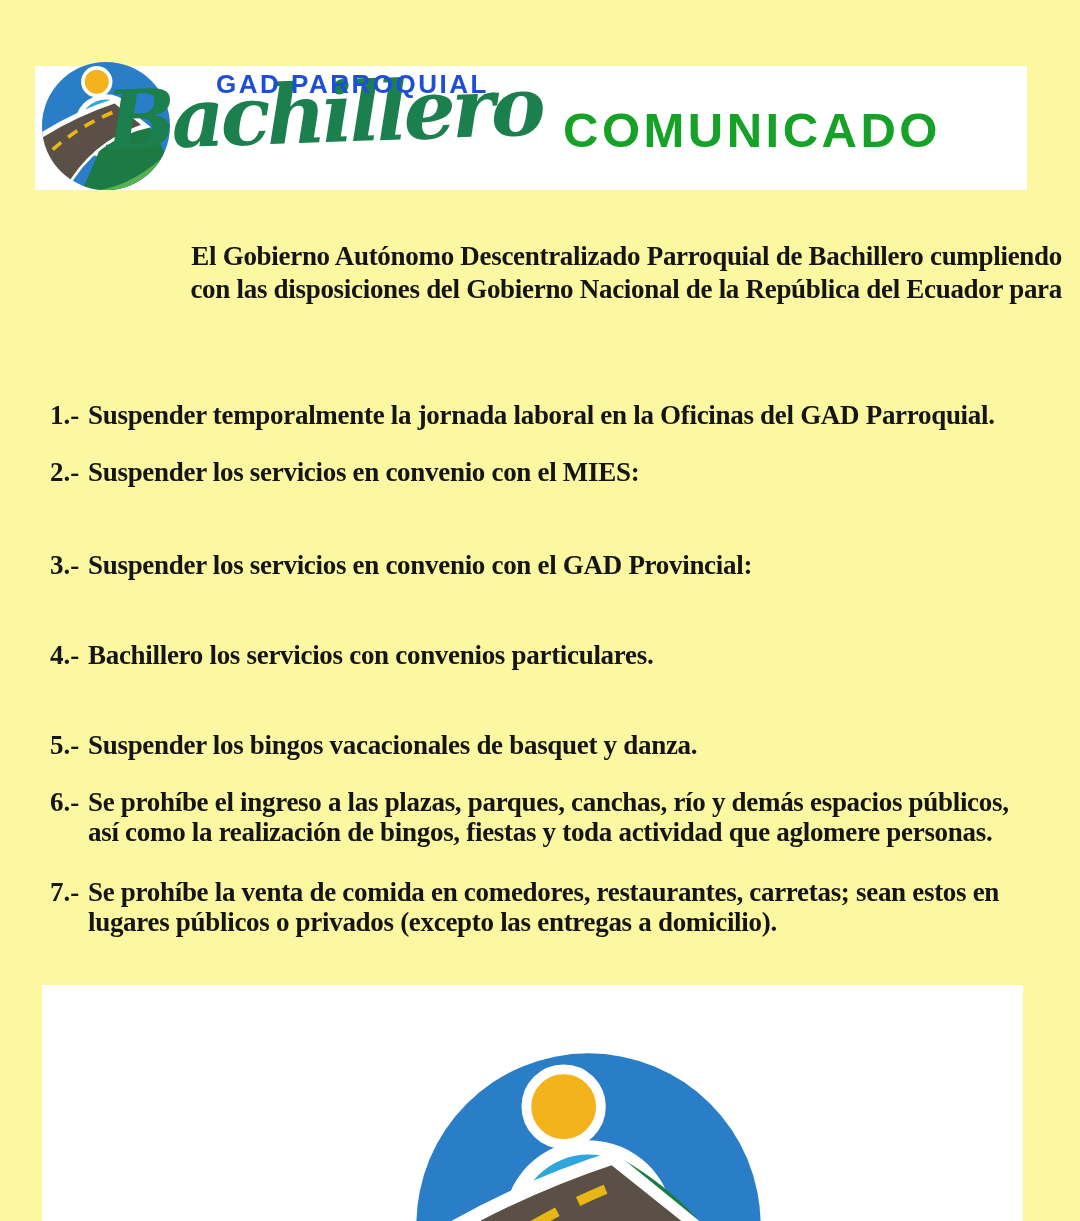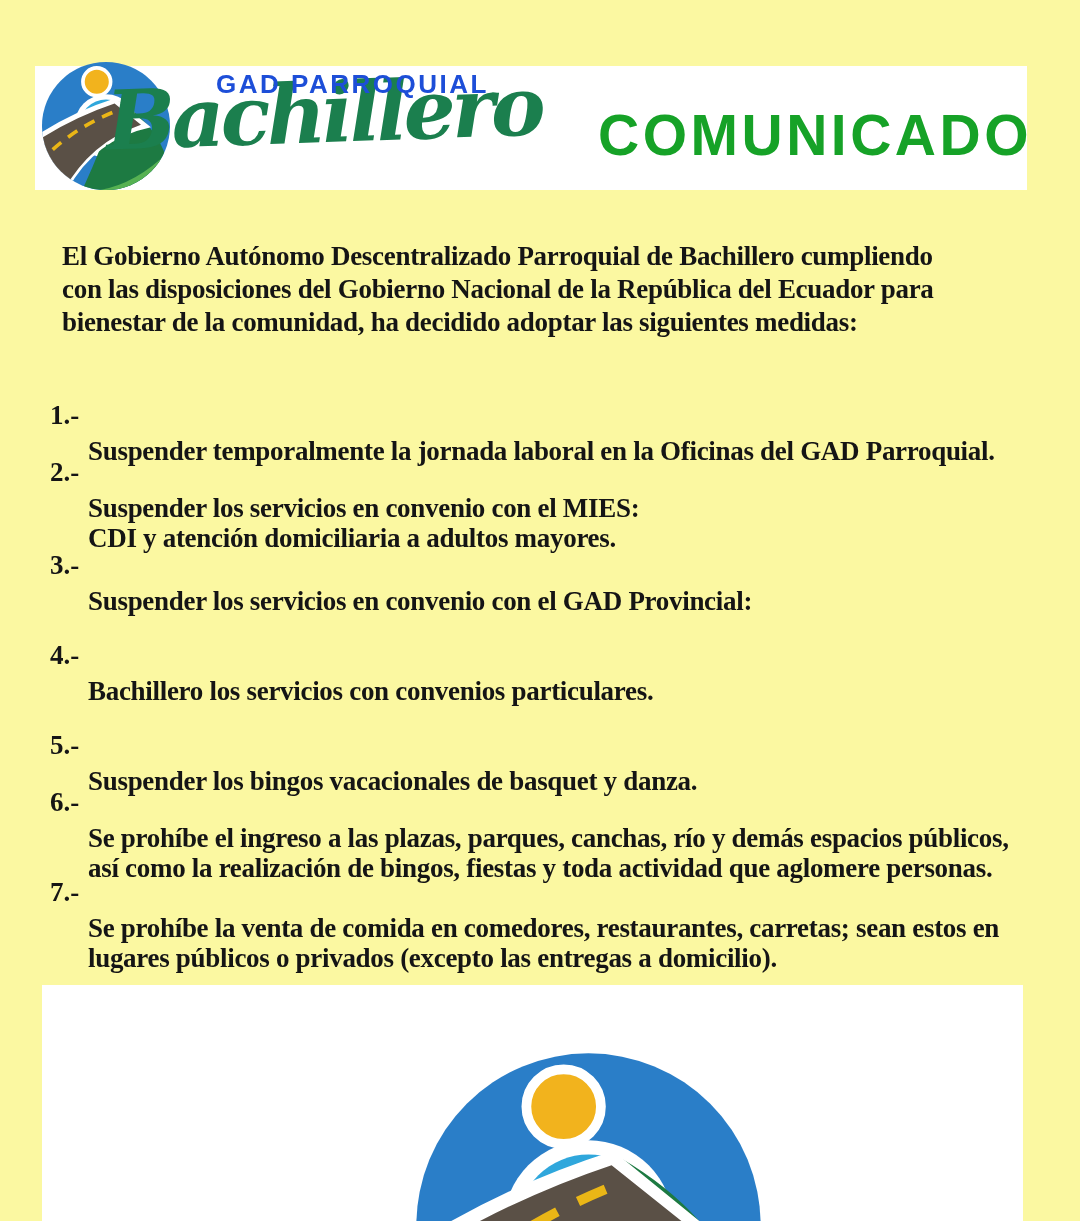--- a/index.html
+++ b/index.html
@@ -28,39 +28,39 @@
   .script-wordmark{
     position:absolute;left:106px;top:72px;
     font-family:"DejaVu Serif", serif;
     font-style:italic;font-weight:bold;
     font-size:82px;line-height:1;
     letter-spacing:-4px;
     color:#1b7f4e;white-space:nowrap;
     transform:rotate(-2deg);
   }
   .comunicado-title{
-    position:absolute;left:598px;top:102px;
+    position:absolute;left:563px;top:102px;
     font-family:"Liberation Sans", sans-serif;
-    font-weight:bold;font-size:57px;letter-spacing:3.5px;
+    font-weight:bold;font-size:49px;letter-spacing:3.5px;
     color:#16a227;white-space:nowrap;
   }
   
   .intro{
     position:absolute;left:62px;top:240px;width:1000px;
     font-weight:bold;font-size:27px;color:#151515;
   }
-  .intro .iline{line-height:33px;white-space:nowrap;letter-spacing:-0.3px;}
+  .intro .iline{line-height:33px;white-space:nowrap;letter-spacing:-0.3px;text-align:right;}
   
   .item{
     position:absolute;left:50px;width:1010px;
     display:flex;align-items:flex-start;
     font-weight:bold;font-size:27px;color:#151515;
   }
   .item .num{flex:0 0 38px;line-height:30px;}
-  .item .itext{flex:1;margin-top:36px;}
+  .item .itext{flex:1;}
   .item .itext div{line-height:30px;white-space:nowrap;letter-spacing:-0.3px;}
   
   .bottom-box{
     position:absolute;left:42px;top:985px;width:981px;height:236px;
     background:#ffffff;overflow:hidden;
   }
   .emblem-lg{
     position:absolute;left:369px;top:63px;width:355px;height:355px;
   }
   .hidden-defs{position:absolute;width:0;height:0;}
@@ -100,35 +100,33 @@
 
   <div class="script-wordmark">Bachillero</div>
 
   <div class="gad-label">GAD PARROQUIAL</div>
 
   <div class="comunicado-title">COMUNICADO</div>
 
   <div class="intro">
     <div class="iline">El Gobierno Autónomo Descentralizado Parroquial de Bachillero cumpliendo</div>
     <div class="iline">con las disposiciones del Gobierno Nacional de la República del Ecuador para</div>
-    <div class="iline">bienestar de la comunidad, ha decidido adoptar las siguientes medidas:</div>
   </div>
 
   <div class="item" style="top:400px">
     <span class="num">1.-</span>
     <div class="itext">
       <div>Suspender temporalmente la jornada laboral en la Oficinas del GAD Parroquial.</div>
     </div>
   </div>
 
   <div class="item" style="top:457px">
     <span class="num">2.-</span>
     <div class="itext">
       <div>Suspender los servicios en convenio con el MIES:</div>
-      <div>CDI y atención domiciliaria a adultos mayores.</div>
     </div>
   </div>
 
   <div class="item" style="top:550px">
     <span class="num">3.-</span>
     <div class="itext">
       <div>Suspender los servicios en convenio con el GAD Provincial:</div>
     </div>
   </div>
 

